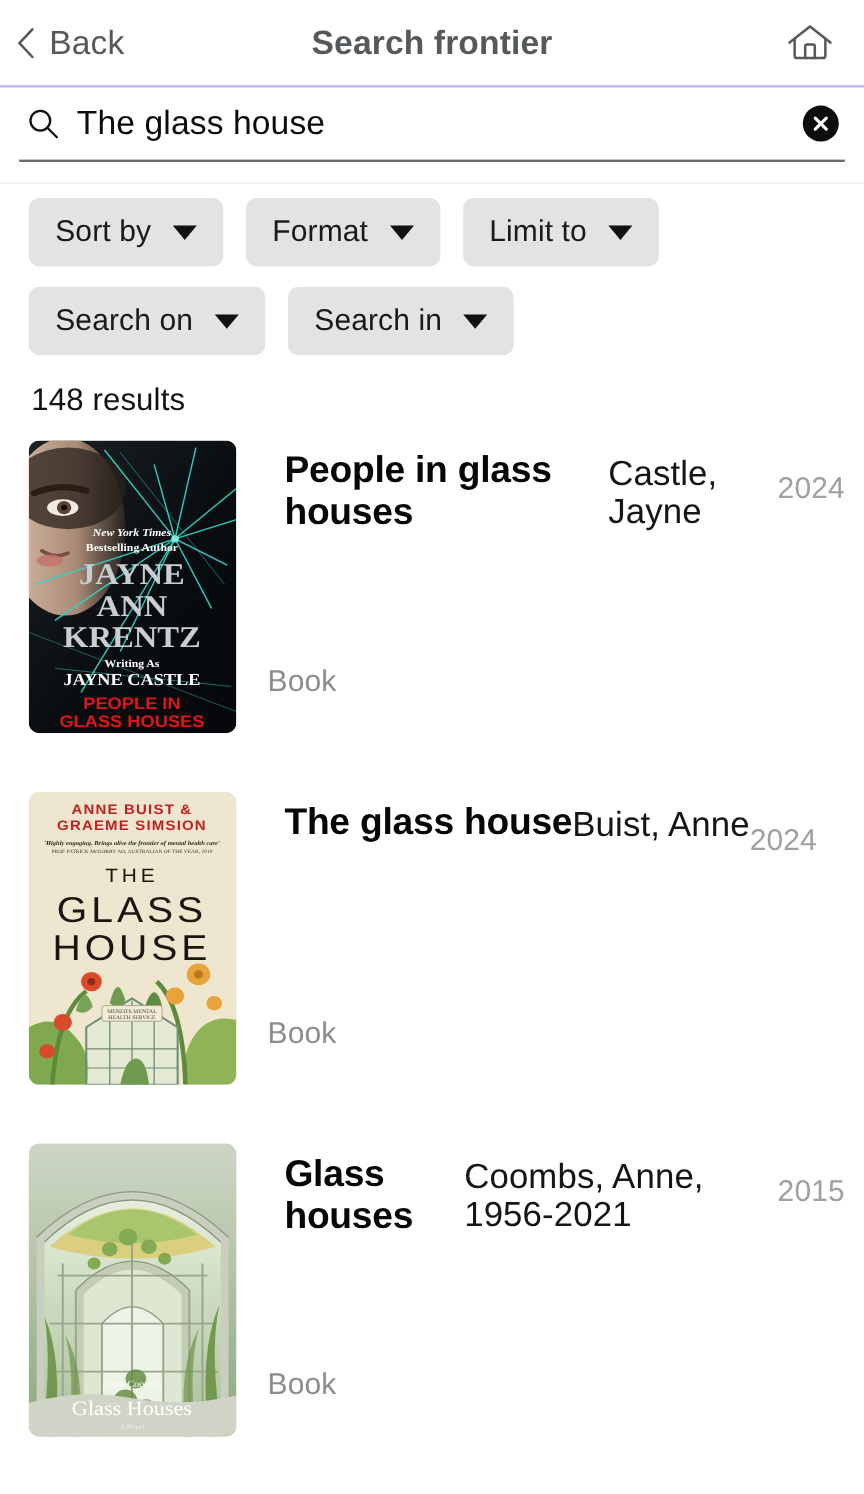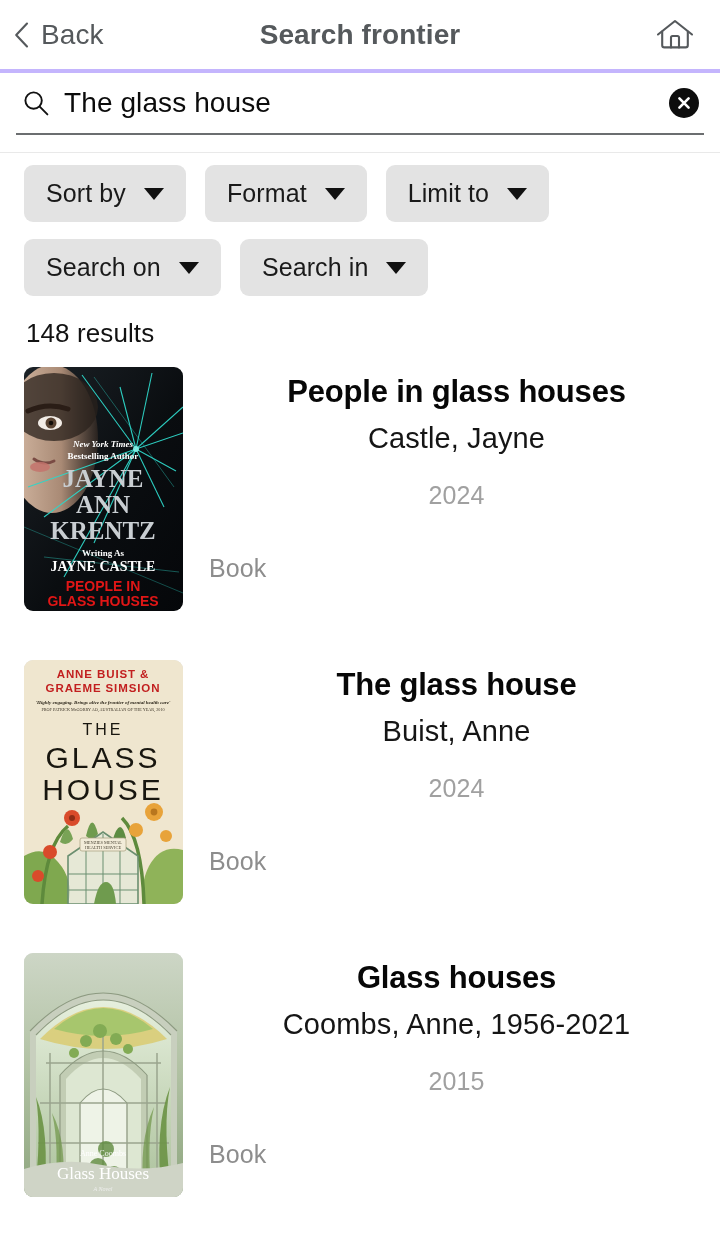--- a/index.html
+++ b/index.html
@@ -19,21 +19,21 @@
     position: relative;
     background: #ffffff;
   }
 
   
   .header {
     height: 73px;
     display: flex;
     align-items: center;
     position: relative;
-    border-bottom: 4px solid #c4b5fd;
+    border-bottom: 2px solid #c4b5fd;
     background: #ffffff;
   }
   .back-btn {
     display: flex;
     align-items: center;
     gap: 12px;
     padding-left: 14px;
     color: #55595c;
     cursor: pointer;
     background: none;
@@ -178,38 +178,37 @@
     padding: 18px 0 0 0;
   }
   .result {
     display: flex;
     align-items: flex-start;
     padding: 0 16px 0 24px;
     margin-bottom: 49px;
     cursor: pointer;
   }
   .cover {
-    width: 159px;
+    width: 173px;
     height: 244px;
     border-radius: 9px;
     overflow: hidden;
     flex: 0 0 auto;
     position: relative;
     background: #dddddd;
   }
   .cover svg { display: block; width: 100%; height: 100%; }
 
   .meta {
-    padding-left: 26px;
+    padding-left: 40px;
     flex: 1 1 auto;
     display: flex;
-    flex-direction: column;
+    flex-direction: row;
     min-height: 244px;
     position: relative;
-    text-align: center;
   }
   .result-title {
     font-size: 31px;
     font-weight: bold;
     color: #070707;
     line-height: 1.12;
     letter-spacing: -0.2px;
     margin-top: 8px;
   }
   .result-author {

